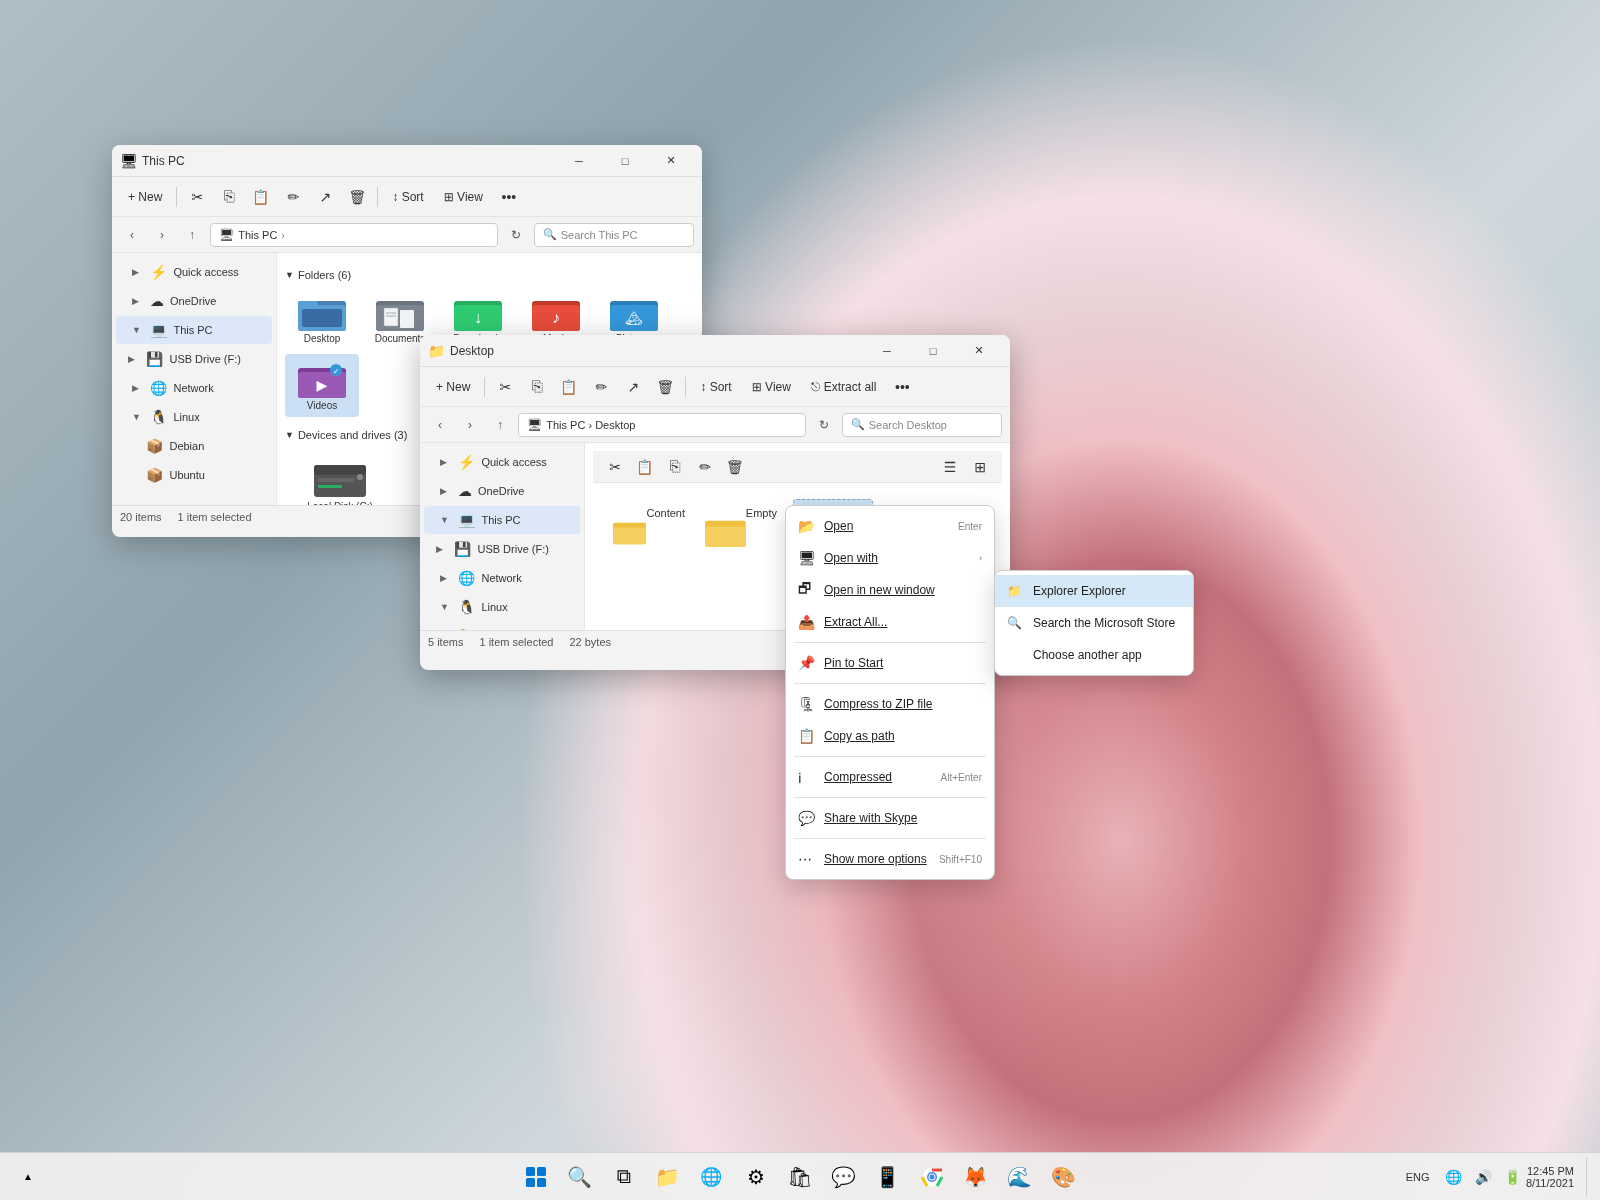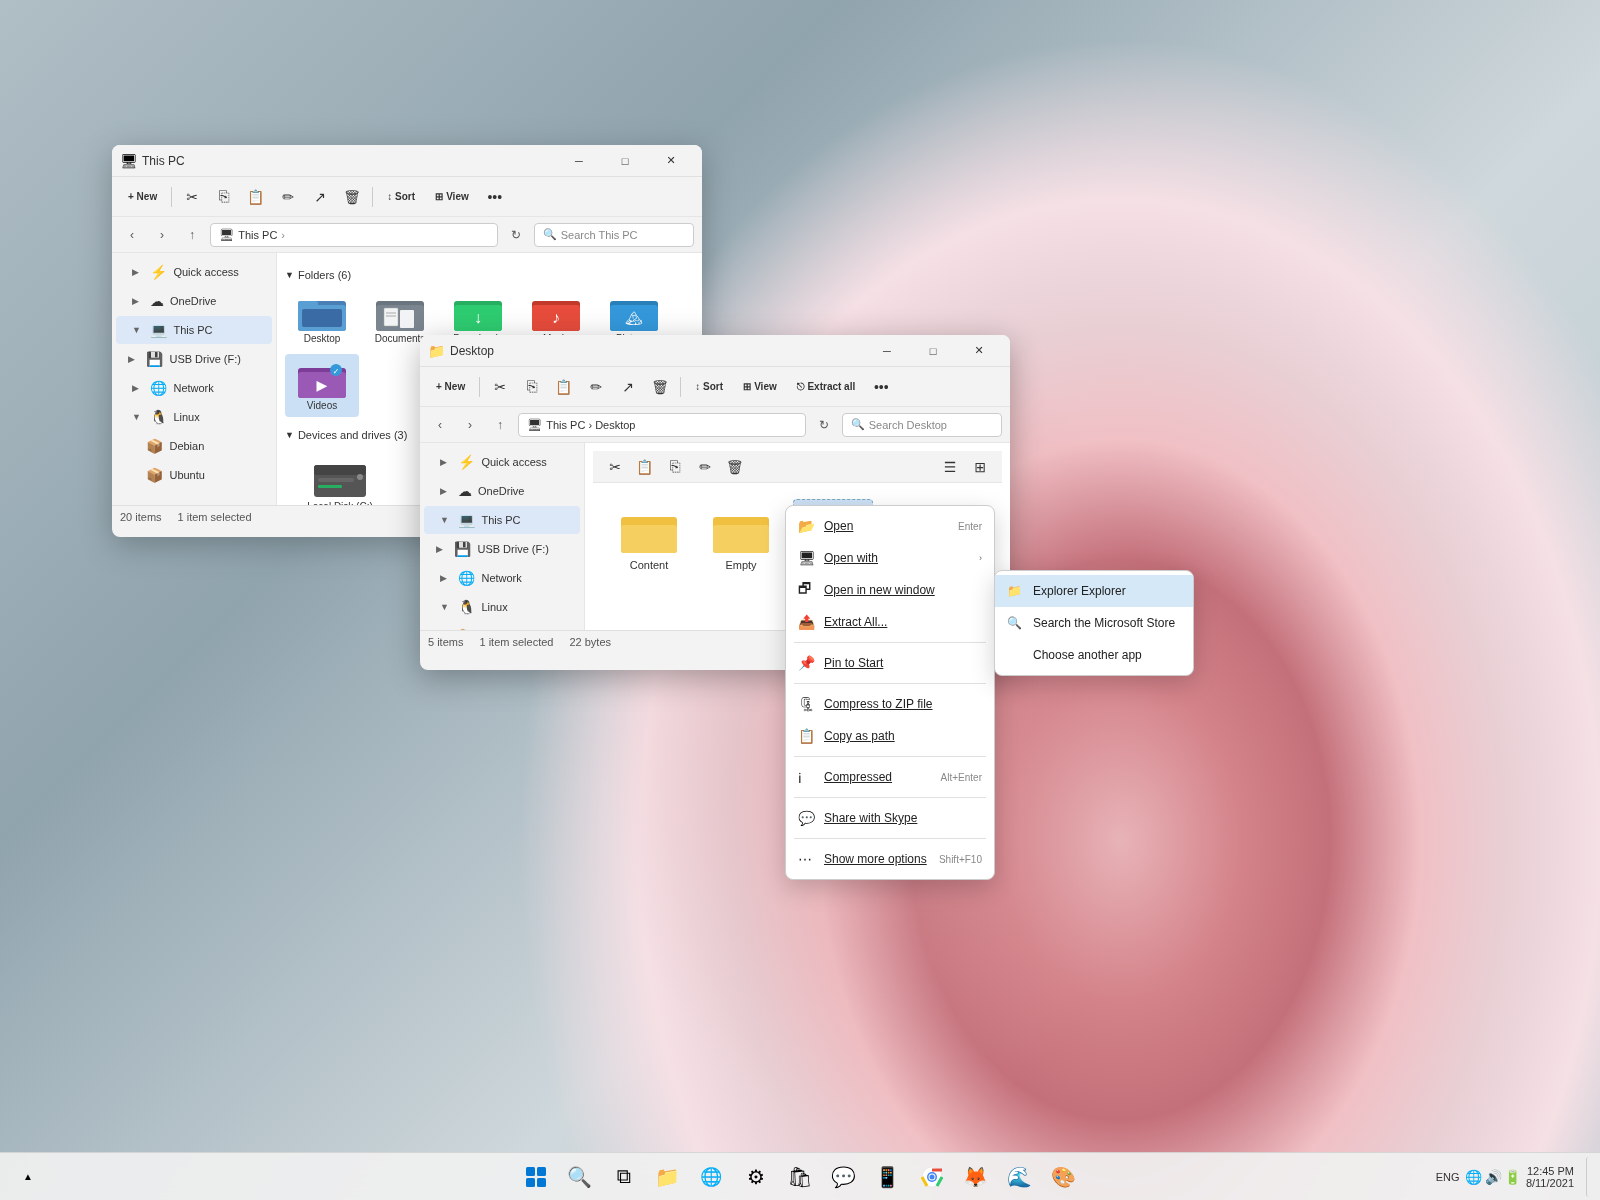--- a/index.html
+++ b/index.html
@@ -71,21 +71,21 @@
       display: flex;
       flex-direction: column;
       align-items: flex-end;
       font-size: 11px;
       color: #333;
       margin-right: 8px;
     }
     .taskbar-sys {
       display: flex;
       align-items: center;
-      gap: 2px;
+      gap: 12px;
       font-size: 11px;
       color: #333;
     }
     .taskbar-left {
       display: flex;
       align-items: center;
       margin-left: 8px;
       gap: 4px;
     }
 
@@ -164,23 +164,22 @@
     .toolbar-btn {
       height: 28px;
       padding: 0 8px;
       border: none;
       background: transparent;
       border-radius: 4px;
       cursor: pointer;
       display: flex;
       align-items: center;
       gap: 4px;
-      font-size: 10px;
+      font-size: 12px;
       color: #333;
-      font-weight: bold;
     }
     .toolbar-sep {
       width: 1px;
       height: 20px;
       background: #ccc;
       margin: 0 2px;
     }
     .toolbar-icon-btn {
       width: 28px;
       height: 28px;
@@ -424,22 +423,21 @@
     
     .desktop-folder-area {
       display: flex;
       gap: 12px;
       padding: 16px;
       flex-wrap: wrap;
     }
     .desk-folder {
       width: 80px;
       display: flex;
-      flex-direction: column;
-      align-items: center;
+      flex-direction: row;
       padding: 8px 4px;
       border-radius: 4px;
       cursor: pointer;
     }
     .desk-folder.selected { background: #cce0f5; border: 1px dashed #7ab; }
     .desk-folder-icon { width: 56px; height: 48px; margin-bottom: 4px; }
     .desk-folder-label { font-size: 11px; color: #333; text-align: center; }
 
     
     .folder-actions {

